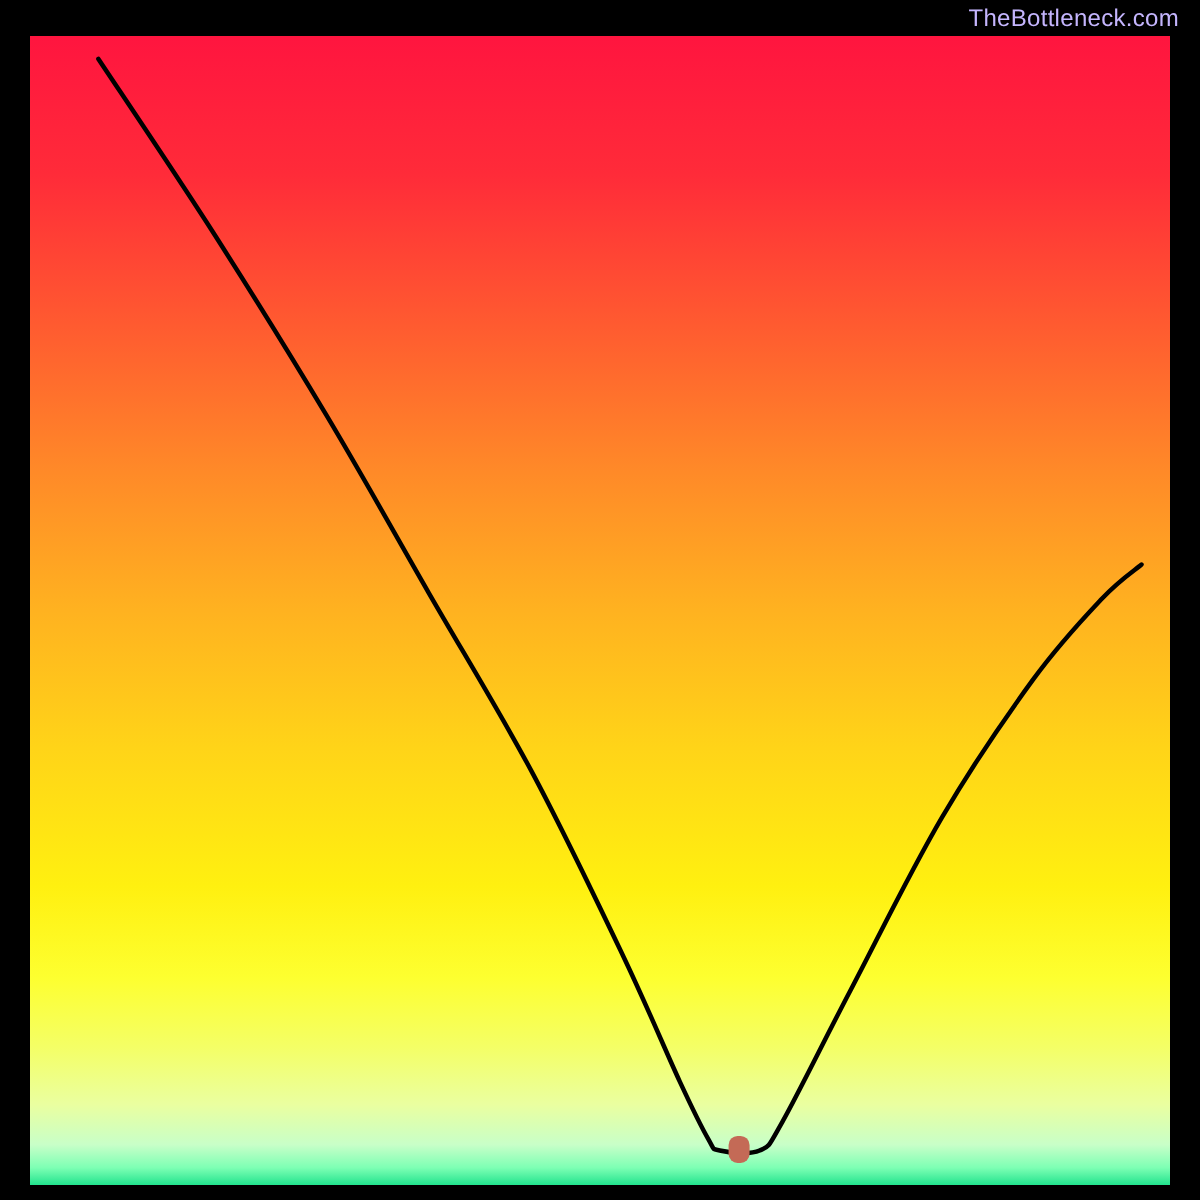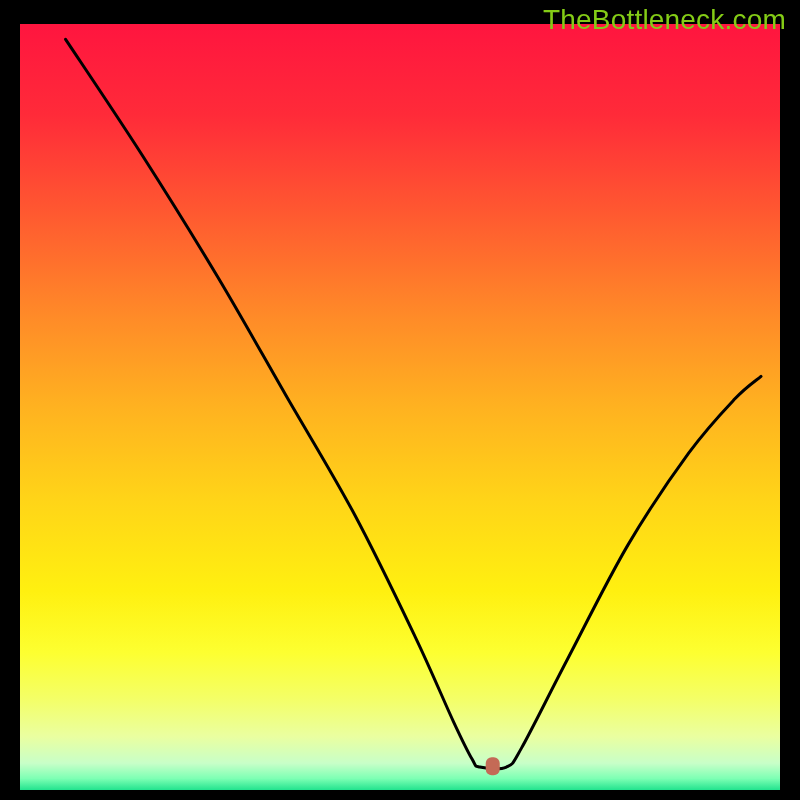--- a/index.html
+++ b/index.html
@@ -16,22 +16,22 @@
     top: 0;
     left: 0;
     width: 800px;
     height: 800px;
     background: #000;
   }
   .watermark {
     position: absolute;
     top: 4px;
     right: 14px;
-    color: #84cc16;
-    font-size: 28px;
+    color: #c4b5fd;
+    font-size: 16px;
     font-weight: 500;
     letter-spacing: 0.2px;
     z-index: 5;
   }
   svg {
     position: absolute;
     top: 0;
     left: 0;
   }
 </style>

